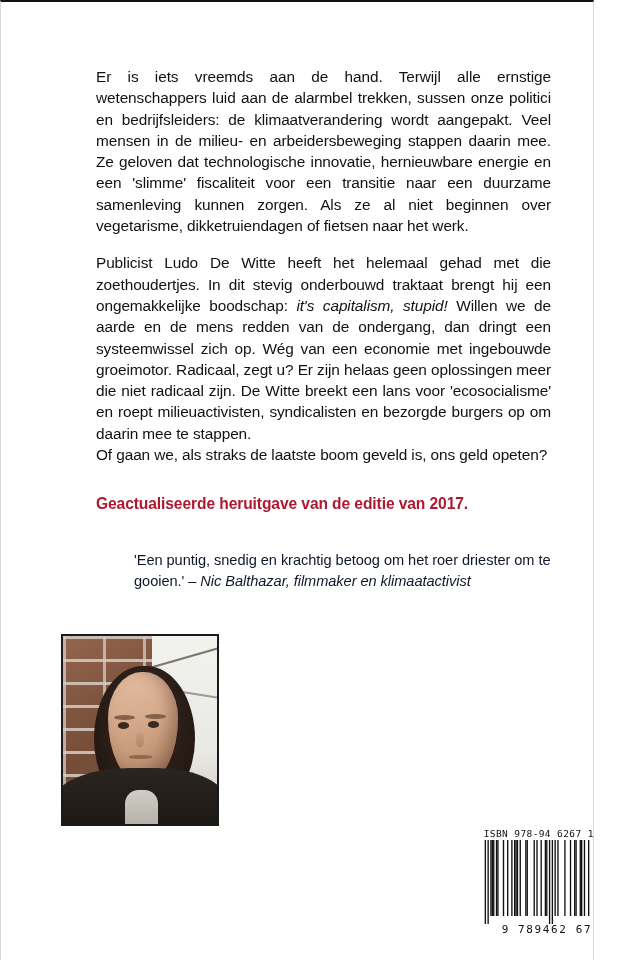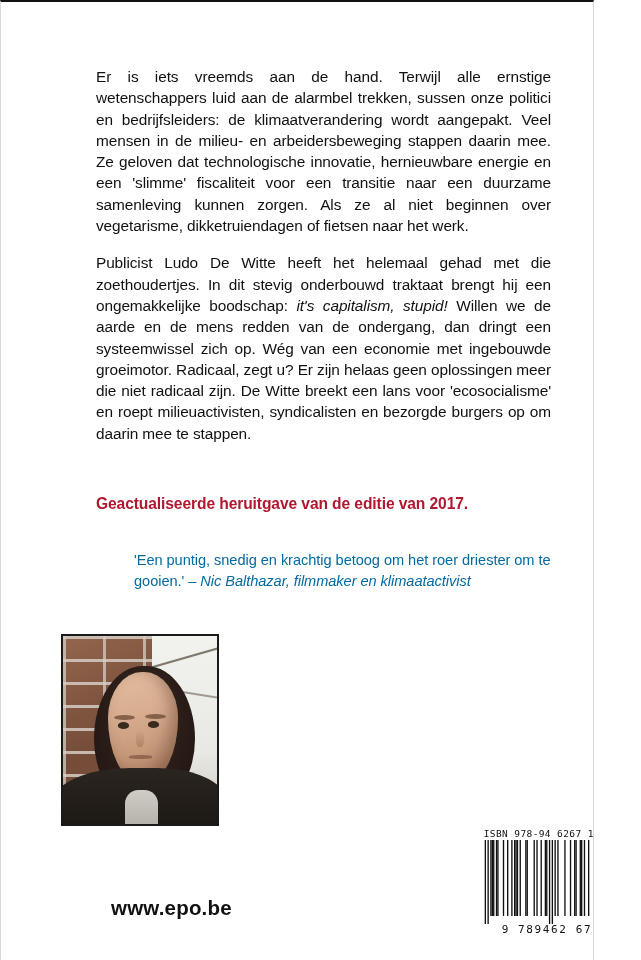--- a/index.html
+++ b/index.html
@@ -51,21 +51,21 @@
     letter-spacing: -0.1px;
   }
 
   .quote {
     position: absolute;
     left: 133px;
     top: 548px;
     width: 420px;
     font-size: 14.6px;
     line-height: 21px;
-    color: #0369a1;
+    color: #0f172a;
     letter-spacing: -0.05px;
   }
   .quote i { font-style: italic; }
 
   
   .photo-frame {
     position: absolute;
     left: 60px;
     top: 632px;
     width: 158px;
@@ -272,20 +272,21 @@
 <body>
 
 <div class="page">
 
   <div class="blurb">
 
     <p class="para">Er is iets vreemds aan de hand. Terwijl alle ernstige wetenschappers luid aan de alarmbel trekken, sussen onze politici en bedrijfsleiders: de klimaatverandering wordt aangepakt. Veel mensen in de milieu- en arbeidersbeweging stappen daarin mee. Ze geloven dat technologische innovatie, hernieuwbare energie en een 'slimme' fiscaliteit voor een transitie naar een duurzame samenleving kunnen zorgen. Als ze al niet beginnen over vegetarisme, dikketruiendagen of fietsen naar het werk.</p>
 
     <p class="para"><span>Publicist Ludo De Witte heeft het helemaal gehad met die zoethoudertjes. In dit stevig onderbouwd traktaat brengt hij een ongemakkelijke boodschap: </span><i>it's capitalism, stupid!</i><span> Willen we de aarde en de mens redden van de ondergang, dan dringt een systeemwissel zich op. Wég van een economie met ingebouwde groeimotor. Radicaal, zegt u? Er zijn helaas geen oplossingen meer die niet radicaal zijn. De Witte breekt een lans voor 'ecosocialisme' en roept milieuactivisten, syndicalisten en bezorgde burgers op om daarin mee te stappen.</span></p>
 
+    <p class="para" style="margin-top:-16px;">Of gaan we, als straks de laatste boom geveld is, ons geld opeten?</p>
 
   </div>
 
   <div class="highlight">Geactualiseerde heruitgave van de editie van 2017.</div>
 
   <div class="quote"><span>'Een puntig, snedig en krachtig betoog om het roer driester om te gooien.' – </span><i>Nic Balthazar, filmmaker en klimaatactivist</i></div>
 
   <div class="photo-frame">
     <div class="photo-inner">
       <div class="brick"></div>
@@ -300,21 +301,20 @@
       <div class="eye l"></div>
       <div class="eye r"></div>
       <div class="nose"></div>
       <div class="mouth"></div>
       <div class="jacket"></div>
       <div class="shirt"></div>
     </div>
   </div>
 
 
-  <div class="web">www.epo.be</div>
 
   <div class="barcode-block">
     <div class="isbn-text">ISBN 978-94 6267 189-8</div>
     <div class="bars">
       <svg width="148" height="84" viewBox="0 0 148 84">
         <rect x="0" y="0" width="148" height="84" fill="#ffffff"></rect>
         <g fill="#111111" id="bar-group">
             <rect x="7.68" y="0" width="1.34" height="84"></rect>
             <rect x="10.47" y="0" width="1.34" height="84"></rect>
             <rect x="13.26" y="0" width="1.34" height="76"></rect>

